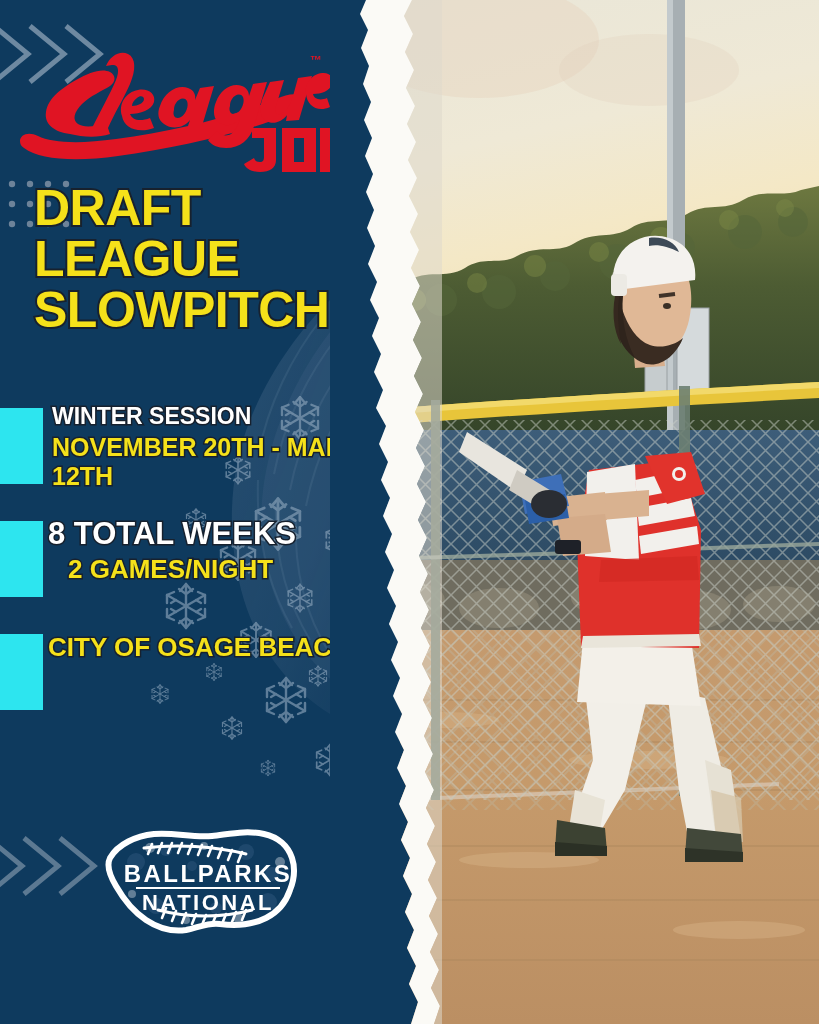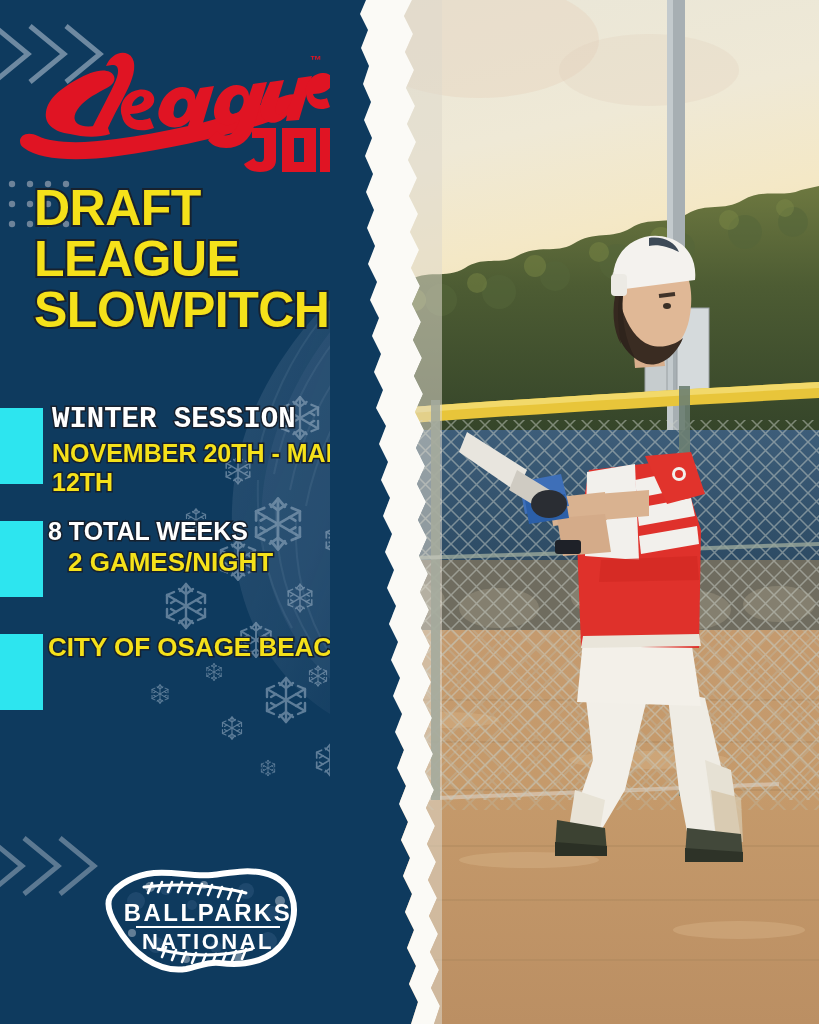--- a/index.html
+++ b/index.html
@@ -78,39 +78,39 @@
   
   .infos{ position:absolute; left:0; top:404px; width:400px; }
   .info{ position:relative; height:113px; }
   .info .mark{
     position:absolute; left:0; top:4px;
     width:43px; height:76px;
     background:#2de5ef;
   }
   .info .texts{ position:absolute; left:48px; top:0; width:345px; }
   .info .t1{
-    font-size:25px; font-weight:bold; color:#ffffff; letter-spacing:0px;
+    font-size:31px; font-weight:bold; color:#ffffff; letter-spacing:0px;
     -webkit-text-stroke:3px #17212e; paint-order:stroke fill;
     line-height:1.12;
   }
   .info .t2{
     font-size:26px; font-weight:bold; color:#f5e11a; letter-spacing:0px;
     -webkit-text-stroke:3px #17212e; paint-order:stroke fill;
     line-height:1.15; margin-top:3px;
   }
   .info.i1 .texts{ left:52px; }
-  .info.i1 .t1{ font-size:29px;font-family:Liberation Mono, monospace; }
+  .info.i1 .t1{ font-size:23px; }
   .info.i1 .t2{ font-size:25px; margin-left:0px; }
   .info.i2 .texts{ left:48px; }
   .info.i2 .t2{ margin-left:20px; }
   .info.i3 .texts{ left:48px; }
 
   
   .bpn{
-    position:absolute; left:96px; top:861px;
+    position:absolute; left:96px; top:822px;
     width:225px; height:120px;
   }
   .bpn svg{ display:block; width:225px; height:120px; }
 </style>
 </head>
 <body>
 
 <div id="flyer">
 
   <div class="photo">

